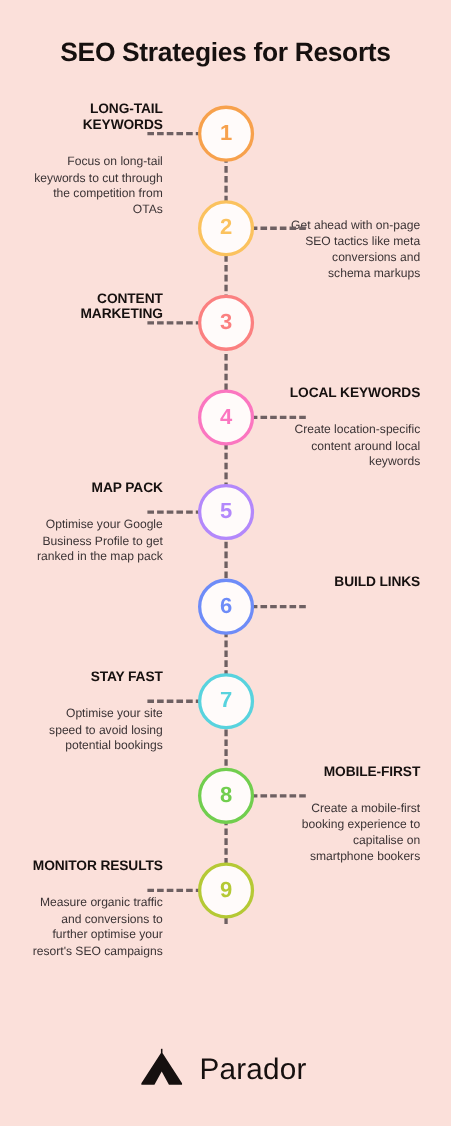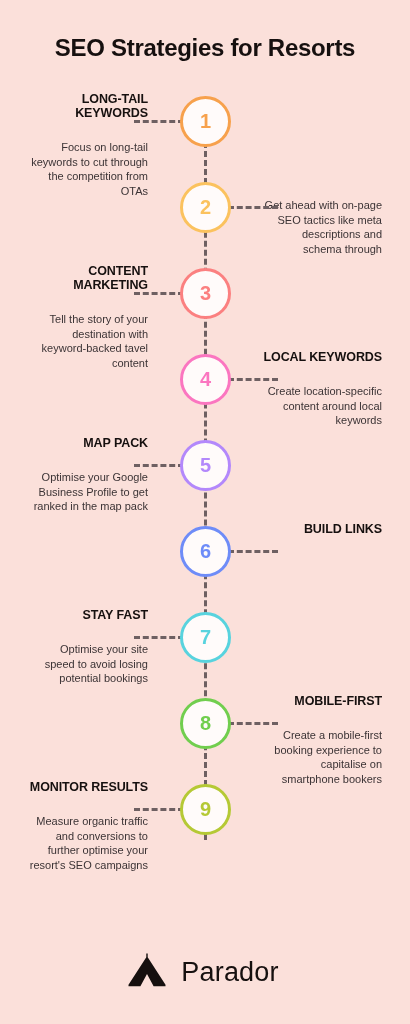--- a/index.html
+++ b/index.html
@@ -143,29 +143,28 @@
       <div class="marker" style="border-color: rgb(247, 161, 76); color: rgb(247, 161, 76); background: rgb(255, 251, 250);">1</div>
       <div class="txt">
         <div class="step-title">LONG-TAIL KEYWORDS</div>
         <div class="step-desc">Focus on long-tail keywords to cut through the competition from OTAs</div>
       </div>
     </div>
     <div class="step right" style="top: 86px;">
       <div class="connector" style="border-top-color: rgb(110, 96, 98);"></div>
       <div class="marker" style="border-color: rgb(251, 194, 94); color: rgb(251, 194, 94); background: rgb(255, 251, 250);">2</div>
       <div class="txt">
-        <div class="step-desc">Get ahead with on-page SEO tactics like meta descriptions and schema through</div>
+        <div class="step-desc">Get ahead with on-page SEO tactics like meta conversions and schema markups</div>
       </div>
     </div>
     <div class="step left" style="top: 172px;">
       <div class="connector" style="border-top-color: rgb(110, 96, 98);"></div>
       <div class="marker" style="border-color: rgb(251, 128, 128); color: rgb(251, 128, 128); background: rgb(255, 251, 250);">3</div>
       <div class="txt">
         <div class="step-title">CONTENT MARKETING</div>
-        <div class="step-desc">Tell the story of your destination with keyword-backed tavel content</div>
       </div>
     </div>
     <div class="step right" style="top: 258px;">
       <div class="connector" style="border-top-color: rgb(110, 96, 98);"></div>
       <div class="marker" style="border-color: rgb(251, 118, 192); color: rgb(251, 118, 192); background: rgb(255, 251, 250);">4</div>
       <div class="txt">
         <div class="step-title">LOCAL KEYWORDS</div>
         <div class="step-desc">Create location-specific content around local keywords</div>
       </div>
     </div>

